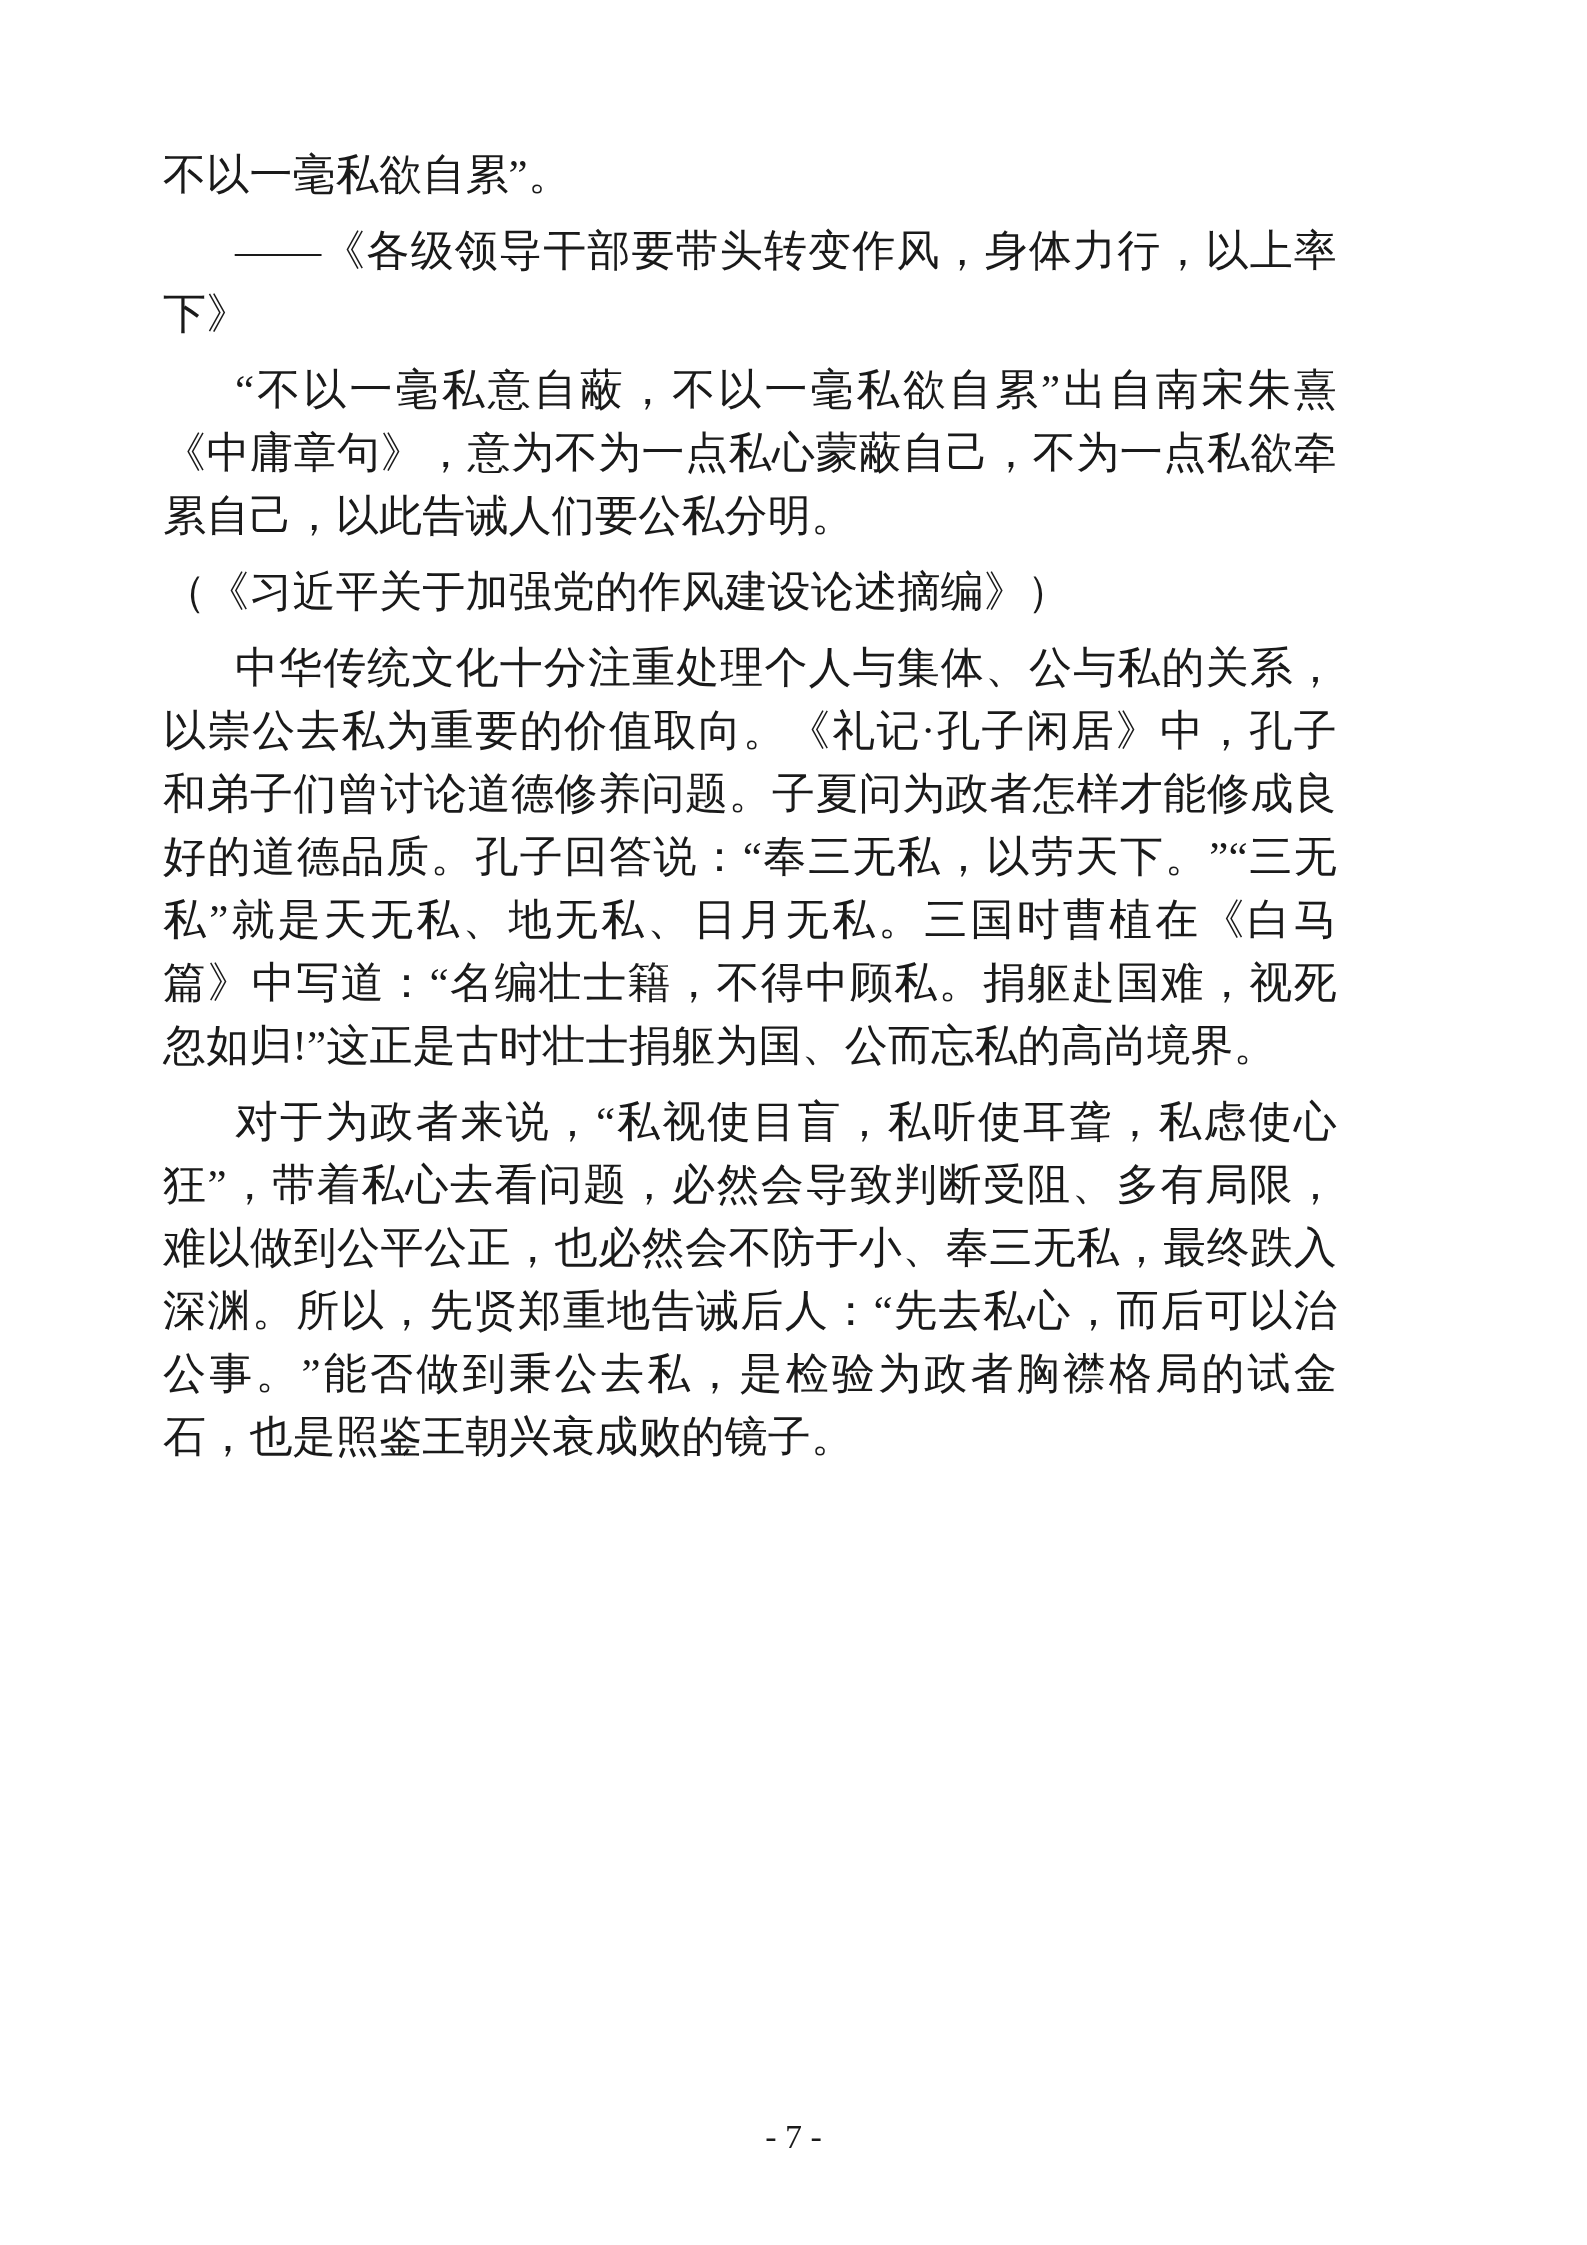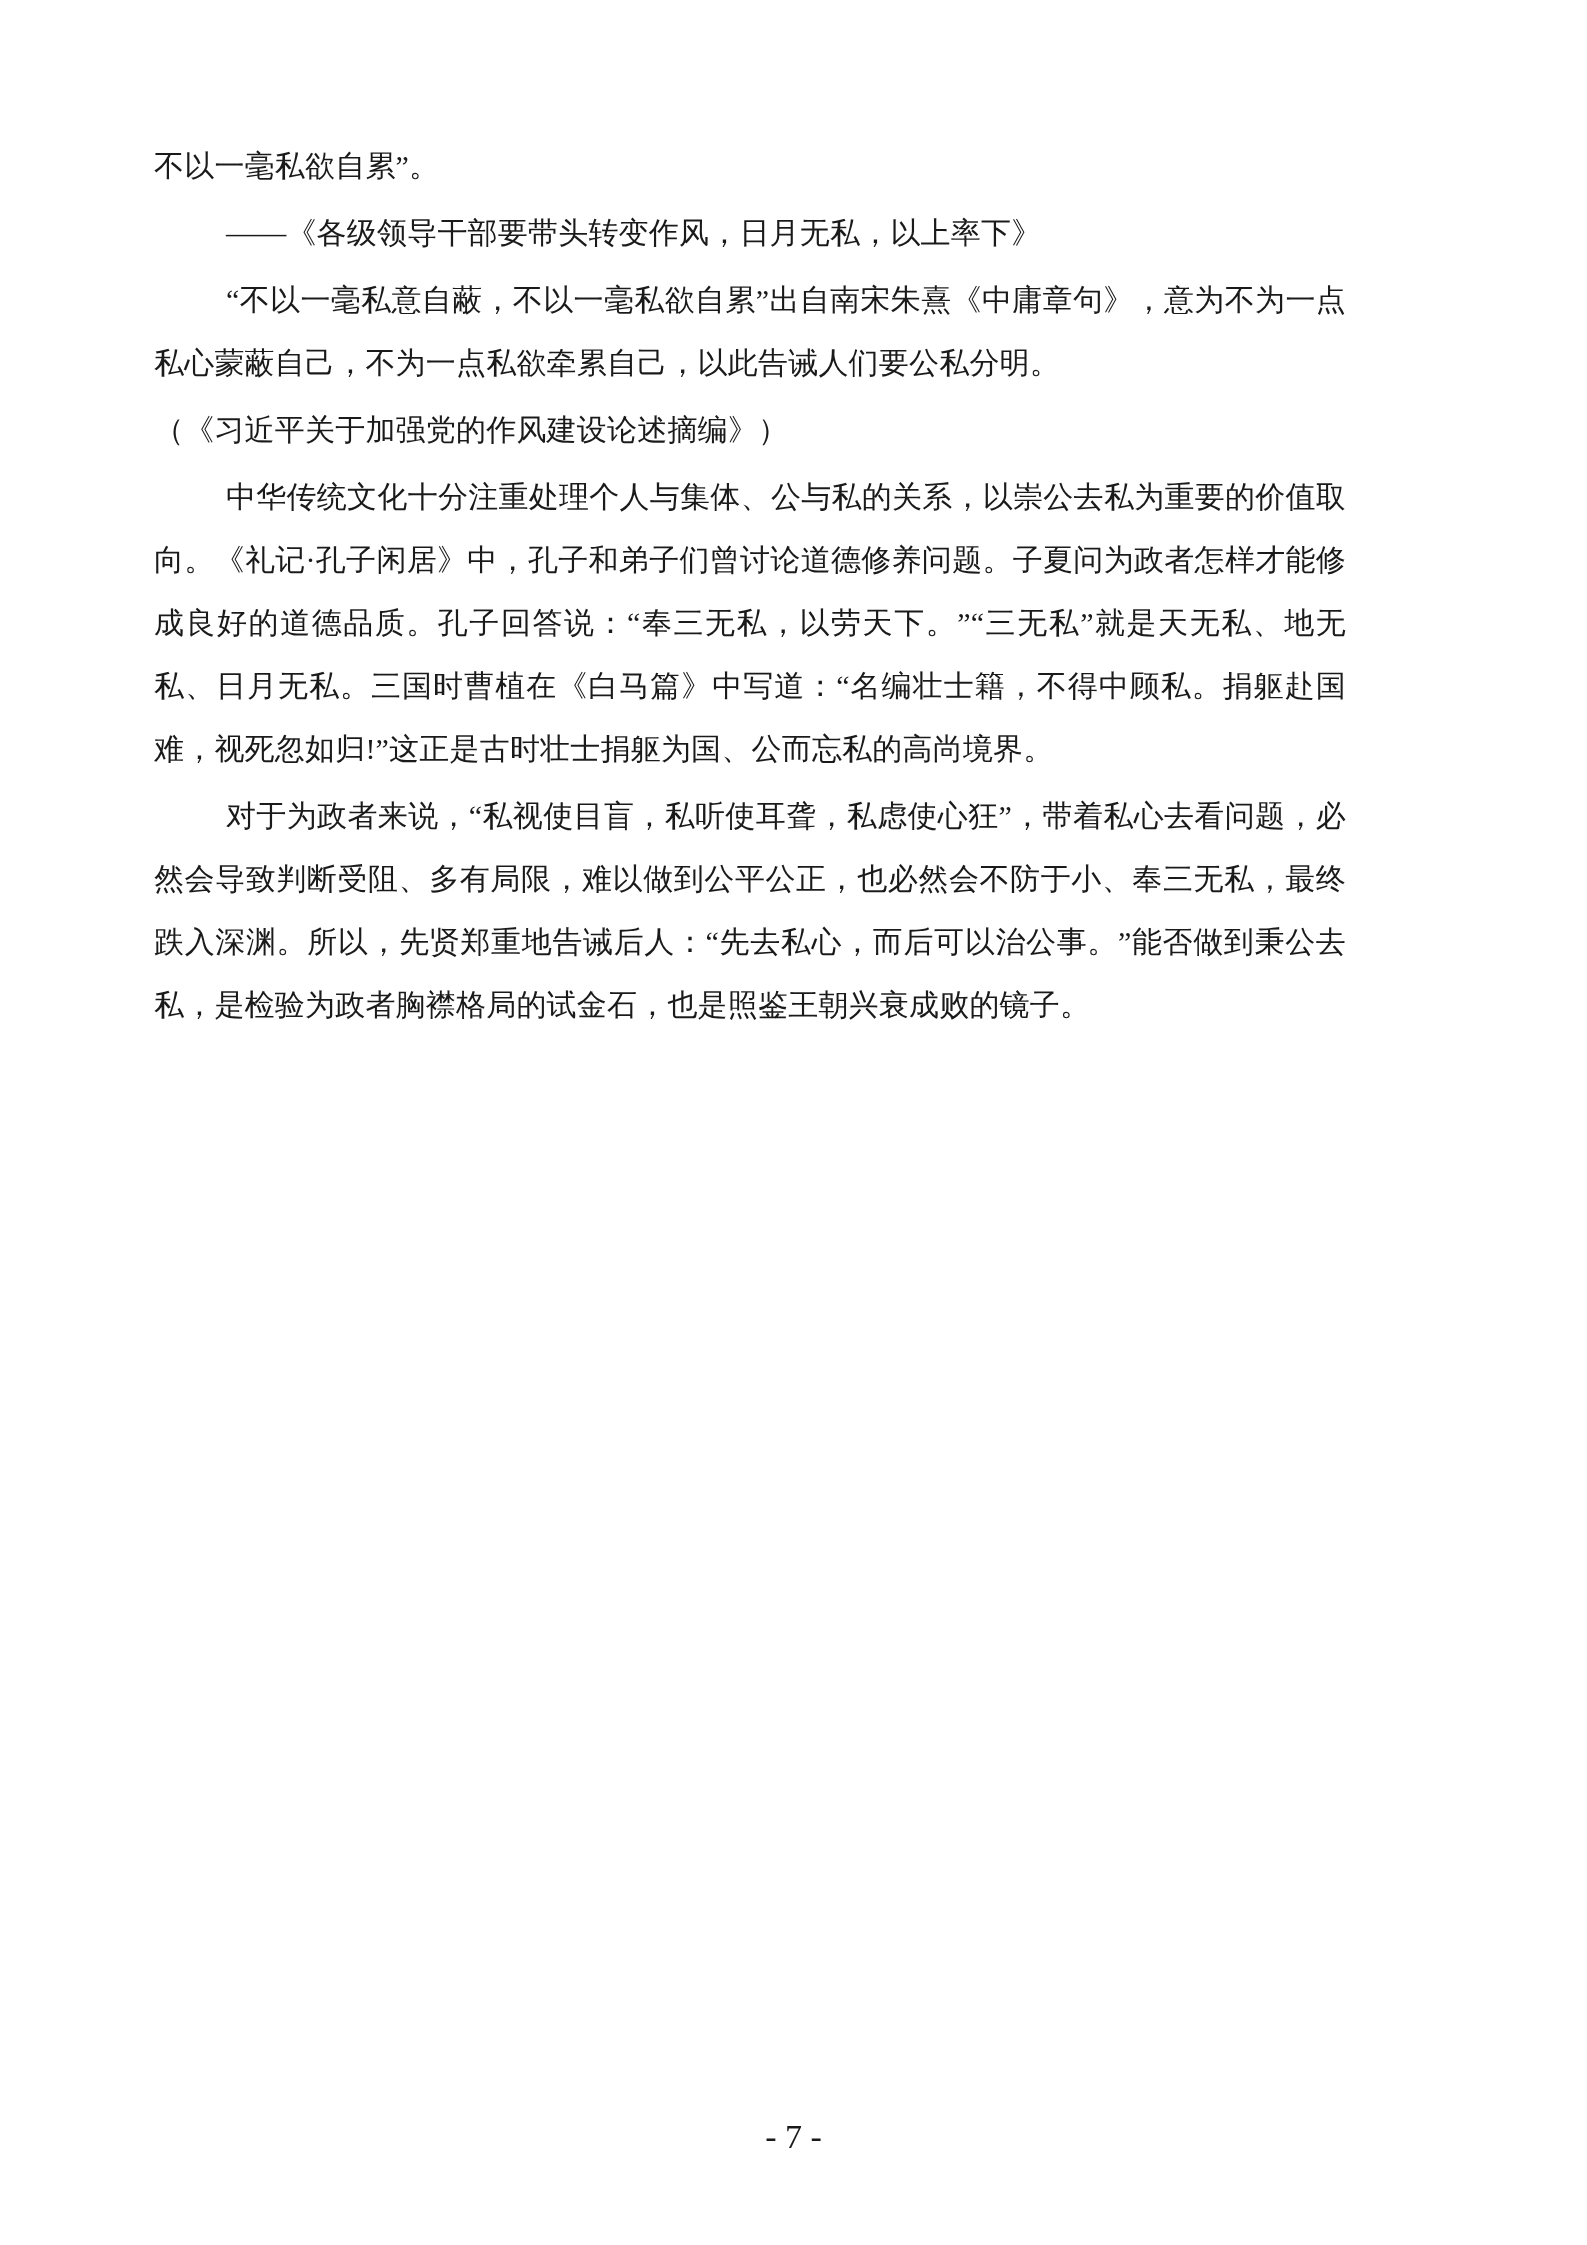--- a/index.html
+++ b/index.html
@@ -18,26 +18,26 @@
     width: 1587px;
     height: 2245px;
     box-sizing: border-box;
     padding: 130px 150px 0 150px;
     background: #ffffff;
   }
   .doc-body {
     width: 1200px;
   }
   .para {
-    font-size: 30px;
+    font-size: 43px;
     line-height: 63px;
     letter-spacing: 0.2px;
     text-align: justify;
     text-justify: inter-ideograph;
-    margin: 4px;
+    margin: 13px;
   }
   .indent-2 {
     text-indent: 72px;
   }
   .indent-0 {
     text-indent: 0;
   }
   .page-number {
     position: absolute;
     left: 0;
@@ -49,20 +49,20 @@
     font-family: "Liberation Serif", "DejaVu Serif", serif;
     color: #1a1a1a;
   }
 </style>
 </head>
 <body>
 
 <div class="page">
   <div class="doc-body">
     <p class="para indent-0">不以一毫私欲自累”。</p>
-    <p class="para indent-2">——《各级领导干部要带头转变作风，日月无私，以上率下》</p>
+    <p class="para indent-2">——《各级领导干部要带头转变作风，身体力行，以上率下》</p>
     <p class="para indent-2">“不以一毫私意自蔽，不以一毫私欲自累”出自南宋朱熹《中庸章句》，意为不为一点私心蒙蔽自己，不为一点私欲牵累自己，以此告诫人们要公私分明。</p>
     <p class="para indent-0">（《习近平关于加强党的作风建设论述摘编》）</p>
     <p class="para indent-2">中华传统文化十分注重处理个人与集体、公与私的关系，以崇公去私为重要的价值取向。《礼记·孔子闲居》中，孔子和弟子们曾讨论道德修养问题。子夏问为政者怎样才能修成良好的道德品质。孔子回答说：“奉三无私，以劳天下。”“三无私”就是天无私、地无私、日月无私。三国时曹植在《白马篇》中写道：“名编壮士籍，不得中顾私。捐躯赴国难，视死忽如归!”这正是古时壮士捐躯为国、公而忘私的高尚境界。</p>
     <p class="para indent-2">对于为政者来说，“私视使目盲，私听使耳聋，私虑使心狂”，带着私心去看问题，必然会导致判断受阻、多有局限，难以做到公平公正，也必然会不防于小、奉三无私，最终跌入深渊。所以，先贤郑重地告诫后人：“先去私心，而后可以治公事。”能否做到秉公去私，是检验为政者胸襟格局的试金石，也是照鉴王朝兴衰成败的镜子。</p>
   </div>
   <div class="page-number">- 7 -</div>
 </div>
 
 </body></html>

